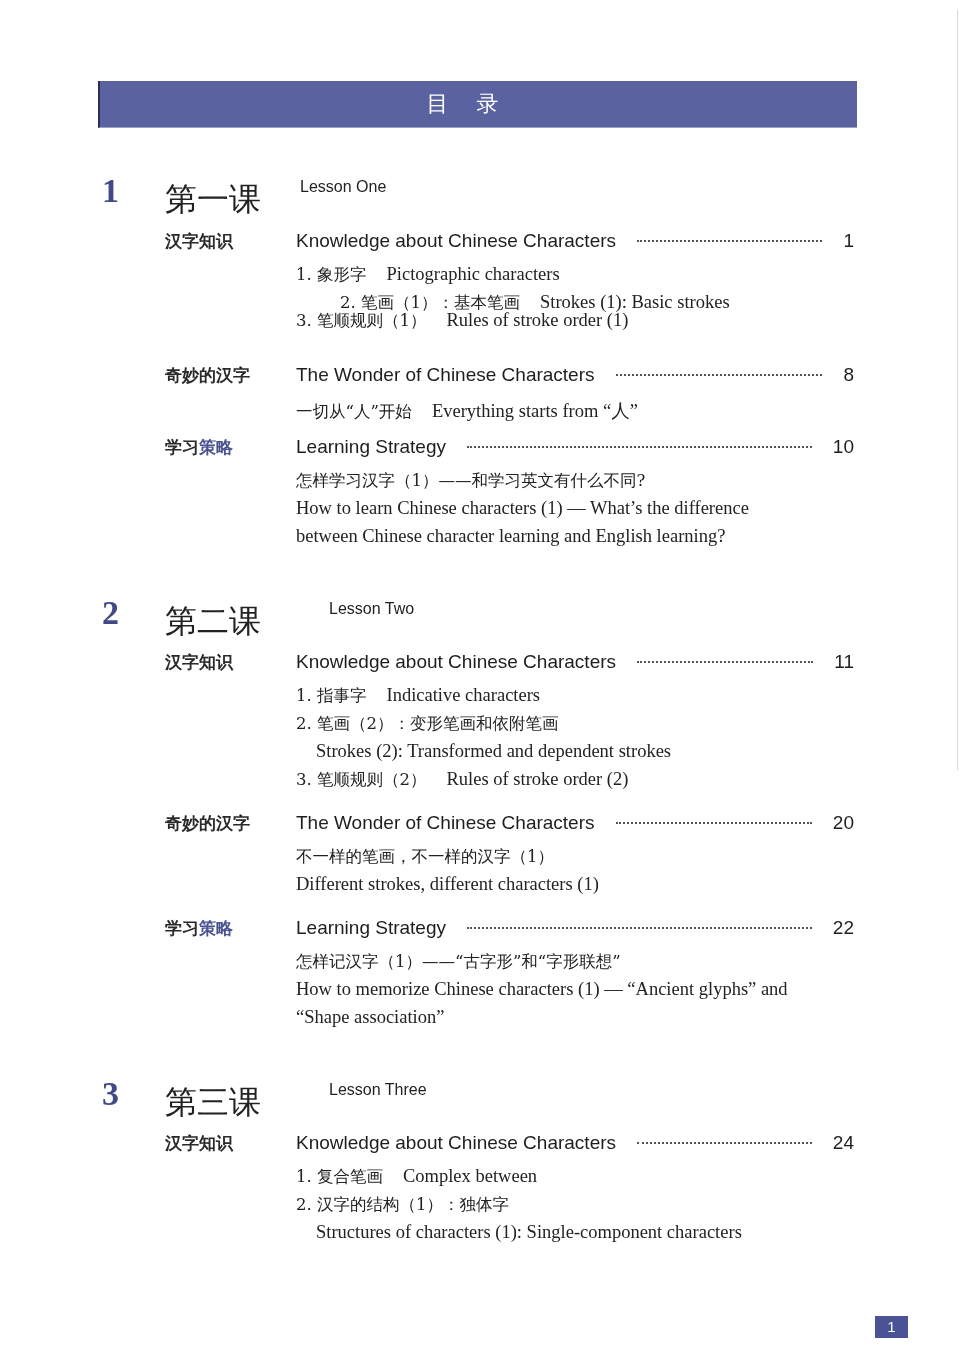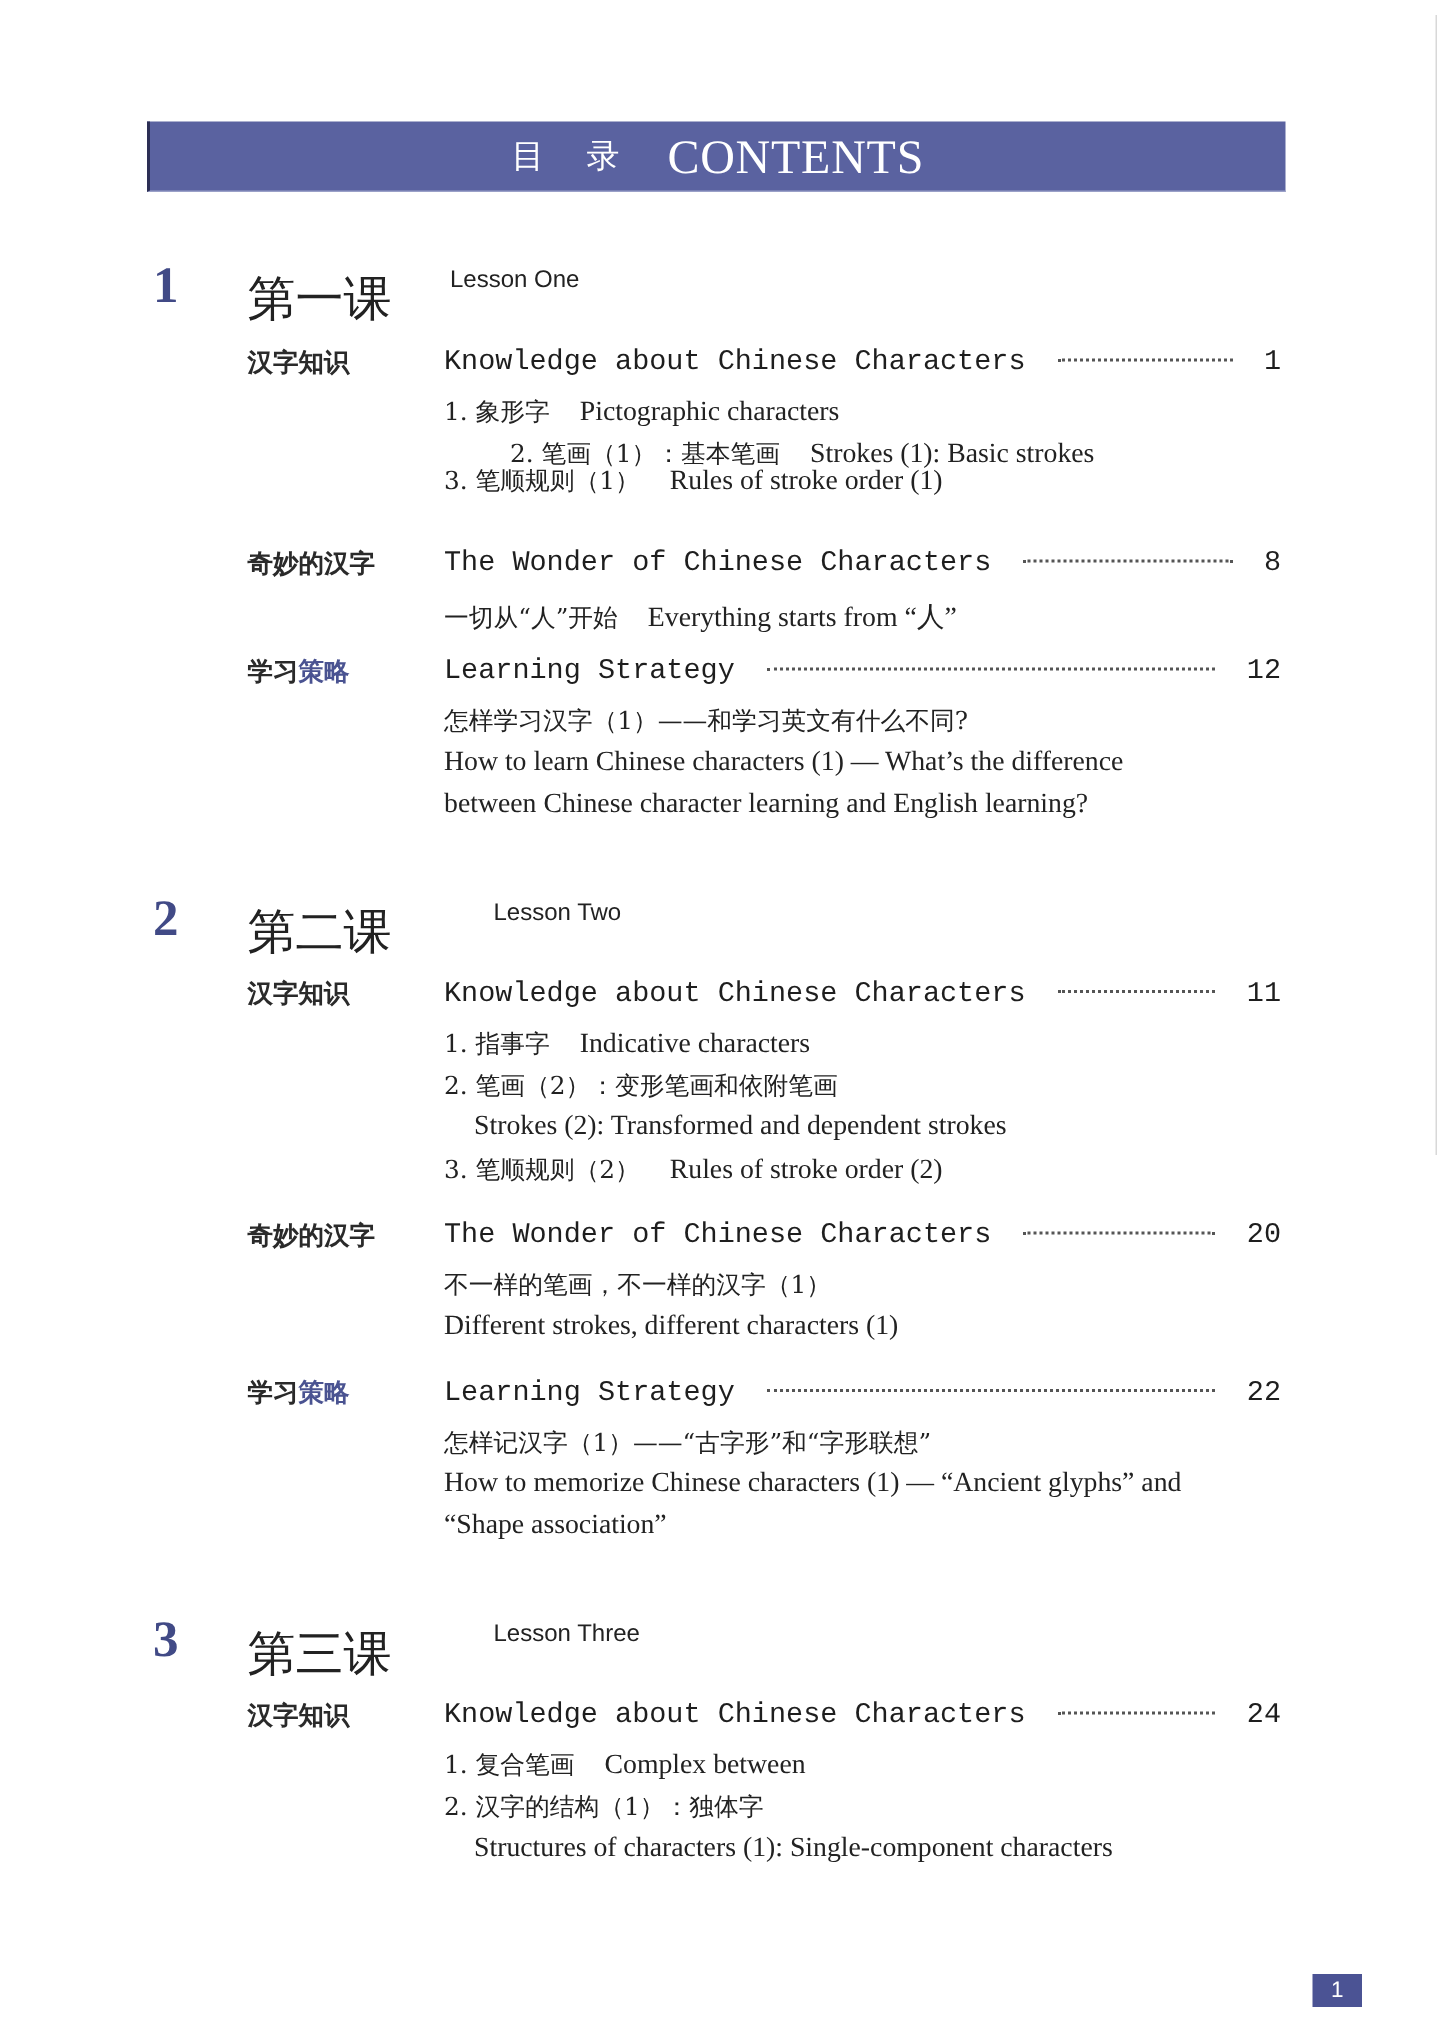--- a/index.html
+++ b/index.html
@@ -22,21 +22,21 @@
     font-size: 34px; color: #414a86;
   }
   .lesson-zh { position: absolute; left: 165px; font-family: "DejaVu Sans", sans-serif; font-size: 32px; color: #222; }
   .lesson-en { position: absolute; font-family: "Liberation Sans", sans-serif; font-size: 16px; color: #222; margin-left: 32px; }
 
   .section { position: absolute; left: 0; width: 960px; }
   .sec-label { position: absolute; left: 165px; font-family: "DejaVu Sans", sans-serif; font-size: 17px; font-weight: bold; color: #2a2a2a; letter-spacing: 0; }
   .sec-label .blue { color: #4a5391; }
   .sec-title-row {
     position: absolute; left: 296px; width: 558px; display: flex; align-items: baseline;
-    font-family: Liberation Mono, monospace; font-size: 19px; color: #1e1e1e; gap: 17px;
+    font-family: Liberation Sans, sans-serif; font-size: 19px; color: #1e1e1e; gap: 17px;
   }
   .sec-title-row .title { white-space: nowrap; }
   .sec-title-row .dots { flex: 1; border-bottom: 2px dotted #555; margin: 0 4px; transform: translateY(-5px); height: 0; }
   .sec-title-row .page { white-space: nowrap; }
   .item {
     position: absolute; left: 296px; font-family: "Liberation Serif", serif; font-size: 18.5px; color: #222;
     white-space: nowrap;
   }
   .item .zh { font-family: "DejaVu Serif", serif; font-size: 16.5px; }
   .item.indent { left: 316px; }
@@ -47,21 +47,20 @@
     color: #fff; font-family: "Liberation Sans", sans-serif; font-size: 15px; text-align: center; line-height: 22px;
   }
 </style>
 </head>
 <body>
 
 <div class="edge-line"></div>
 
 <div class="header-bar">
   <span class="zh">目录</span>
-  <span class="en">CONTENTS</span>
 </div>
 
 <div class="lesson" style="top:172px;">
   <span class="lesson-num">1</span>
   <span class="lesson-zh" style="top:6px;">第一课</span>
   <span class="lesson-en" style="left:268px;top:6px;">Lesson One</span>
 </div>
 
 <div class="section" style="top:230px;">
   <span class="sec-label"><span>汉字知识</span></span>
@@ -83,21 +82,21 @@
     <span class="page">8</span>
   </div>
   <div class="item" style="top:34px;"><span class="zh">一切从“人”开始</span><span class="gap"></span><span>Everything starts from “人”</span></div>
 </div>
 
 <div class="section" style="top:436px;">
   <span class="sec-label"><span>学习</span><span class="blue">策略</span></span>
   <div class="sec-title-row" style="top:0;">
     <span class="title">Learning Strategy</span>
     <span class="dots"></span>
-    <span class="page">12</span>
+    <span class="page">10</span>
   </div>
   <div class="item" style="top:34px;"><span class="zh">怎样学习汉字（1）——和学习英文有什么不同?</span></div>
   <div class="item" style="top:62px;"><span>How to learn Chinese characters (1) — What’s the difference</span></div>
   <div class="item" style="top:90px;"><span>between Chinese character learning and English learning?</span></div>
 </div>
 
 <div class="lesson" style="top:594px;">
   <span class="lesson-num">2</span>
   <span class="lesson-zh" style="top:6px;">第二课</span>
   <span class="lesson-en" style="left:297px;top:6px;">Lesson Two</span>

